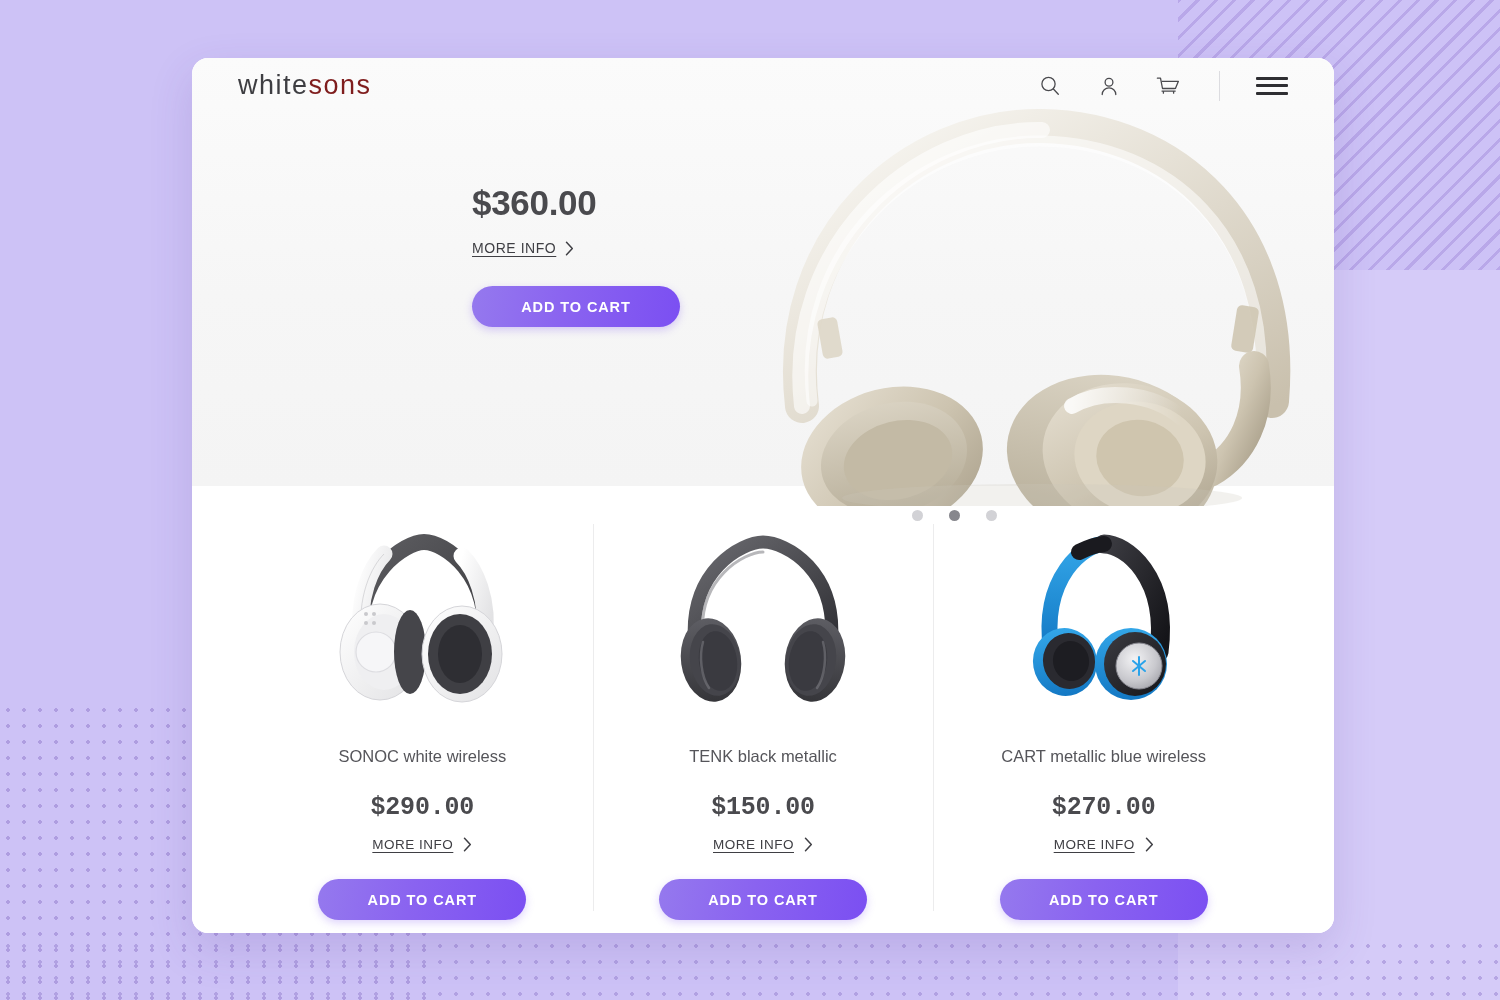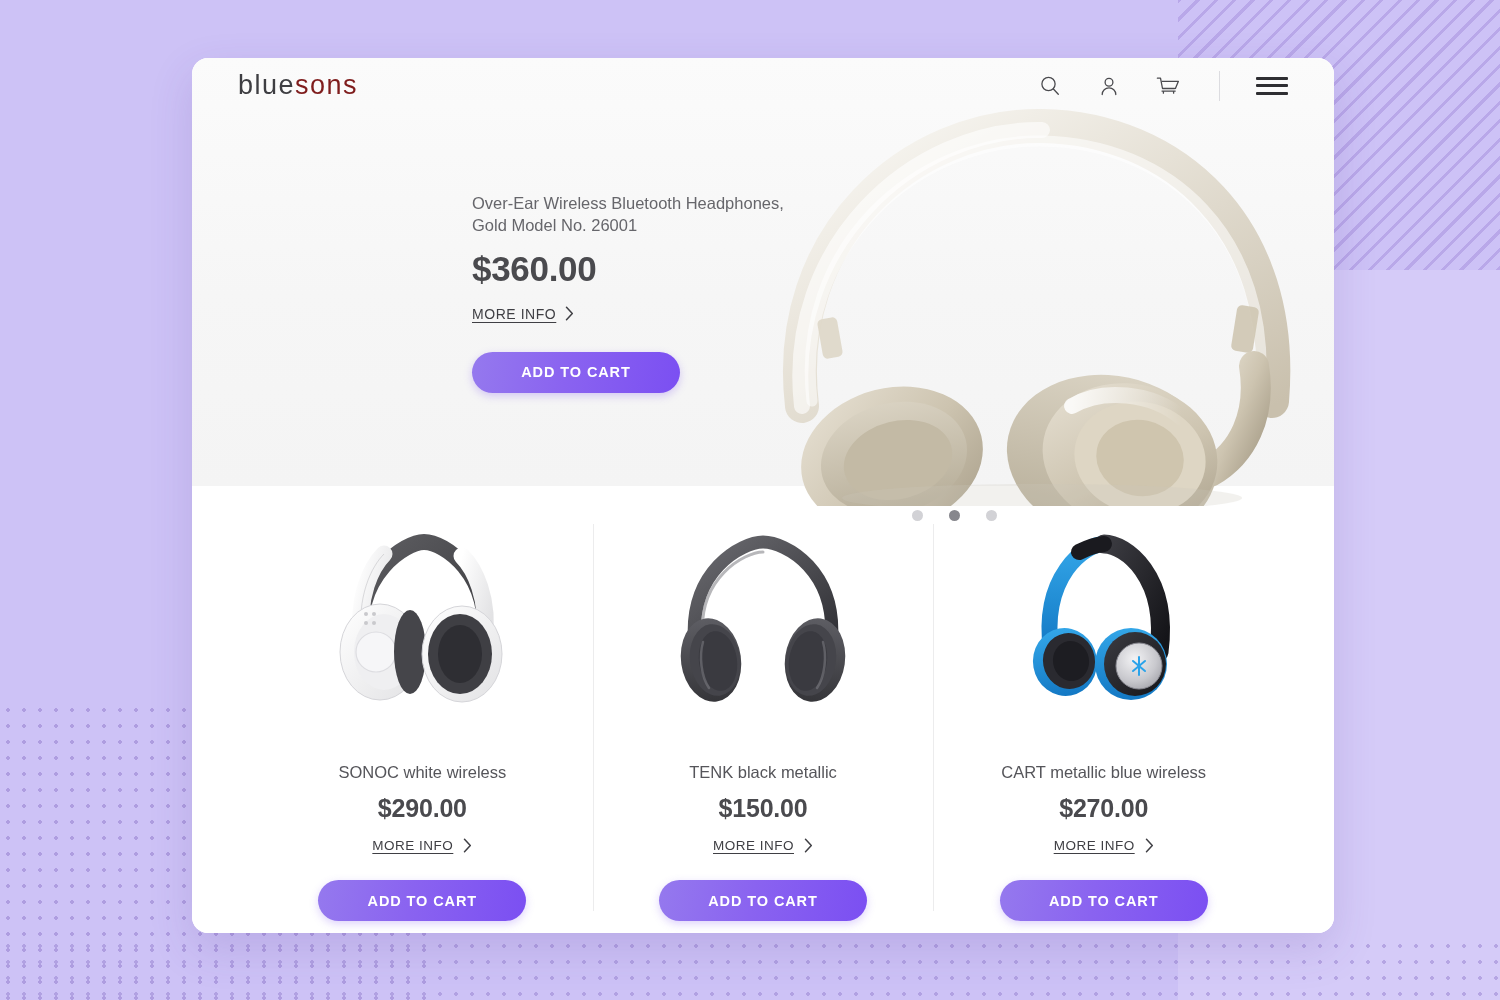--- a/index.html
+++ b/index.html
@@ -269,32 +269,33 @@
     width: 1px;
     background: #ececed;
   }
   .p-img {
     height: 185px;
     display: flex;
     align-items: center;
     justify-content: center;
   }
   .p-name {
-    margin-top: 51px;
+    margin-top: 35px;
     font-size: 16.5px;
     color: #55555a;
     font-weight: 400;
     text-align: right;
   }
   .p-price {
-    margin-top: 12px;
+    margin-top: 27px;
     font-size: 25px;
     font-weight: 700;
     color: #4a4a4e;
     letter-spacing: -0.2px;
+    font-family: Liberation Mono, monospace;
   }
   .p-more {
     margin-top: 15px;
     display: inline-flex;
     align-items: center;
     gap: 10px;
     cursor: pointer;
   }
   .p-more .mi-text {
     font-size: 13.5px;
@@ -327,21 +328,21 @@
 <div class="bg-lightpanel"></div>
 <div class="bg-stripes"></div>
 <div class="bg-dots"></div>
 <div class="bg-dots2"></div>
 
 <div class="app-card">
 
   <div class="header">
 
     <div class="logo">
-      <span class="l-dark">blue</span><span class="l-light">sons</span>
+      <span class="l-dark">white</span><span class="l-light">sons</span>
     </div>
 
     <div class="header-actions">
 
       <div class="icon-btn">
         <svg width="24" height="24" viewBox="0 0 24 24" fill="none" stroke="currentColor" stroke-width="1.3">
           <circle cx="10.5" cy="10" r="6.6"></circle>
           <line x1="15.4" y1="15" x2="20.3" y2="20.2" stroke-linecap="round"></line>
         </svg>
       </div>
@@ -417,21 +418,20 @@
         <ellipse cx="388" cy="350" rx="88" ry="72" fill="url(#gcup)" transform="rotate(12 388 350)"></ellipse>
         <ellipse cx="398" cy="352" rx="66" ry="56" fill="#ded6c4" transform="rotate(12 398 352)"></ellipse>
         <ellipse cx="398" cy="352" rx="44" ry="38" fill="#cfc5ae" transform="rotate(12 398 352)"></ellipse>
         <path d="M330 300 C 360 282, 410 286, 440 312" stroke="url(#gshine)" stroke-width="16" fill="none" stroke-linecap="round"></path>
 
         <ellipse cx="300" cy="392" rx="200" ry="14" fill="#cbc6bd" opacity="0.25"></ellipse>
       </svg>
     </div>
 
     <div class="hero-copy">
-      <div class="hero-sub">Over-Ear Wireless Bluetooth Headphones, Gold Model No. 26001</div>
       <div class="hero-price">$360.00</div>
 
       <div class="more-info">
         <span class="mi-text">MORE INFO</span>
         <span class="chev-sm">
           <svg width="9" height="15" viewBox="0 0 9 15" fill="none" stroke="currentColor" stroke-width="1.5">
             <path d="M1.5 1.3 L7.3 7.5 L1.5 13.7" stroke-linecap="round" stroke-linejoin="round"></path>
           </svg>
         </span>
       </div>

